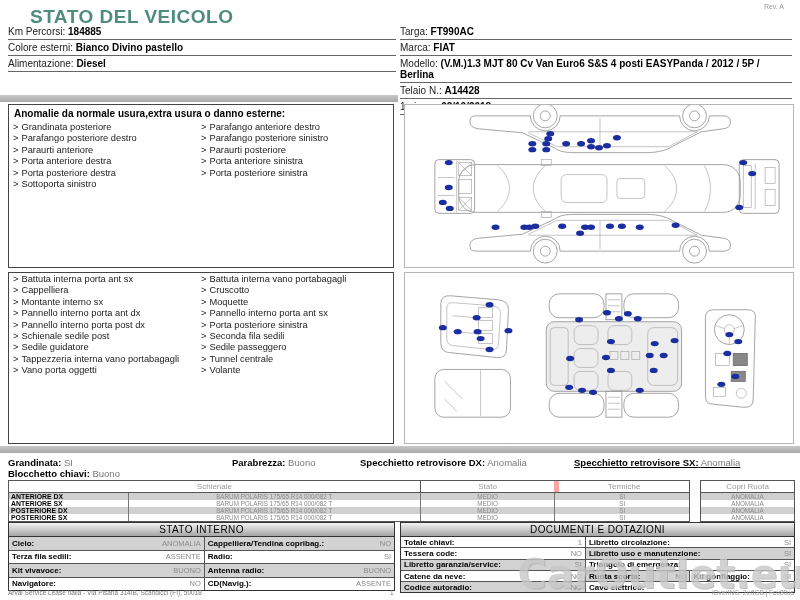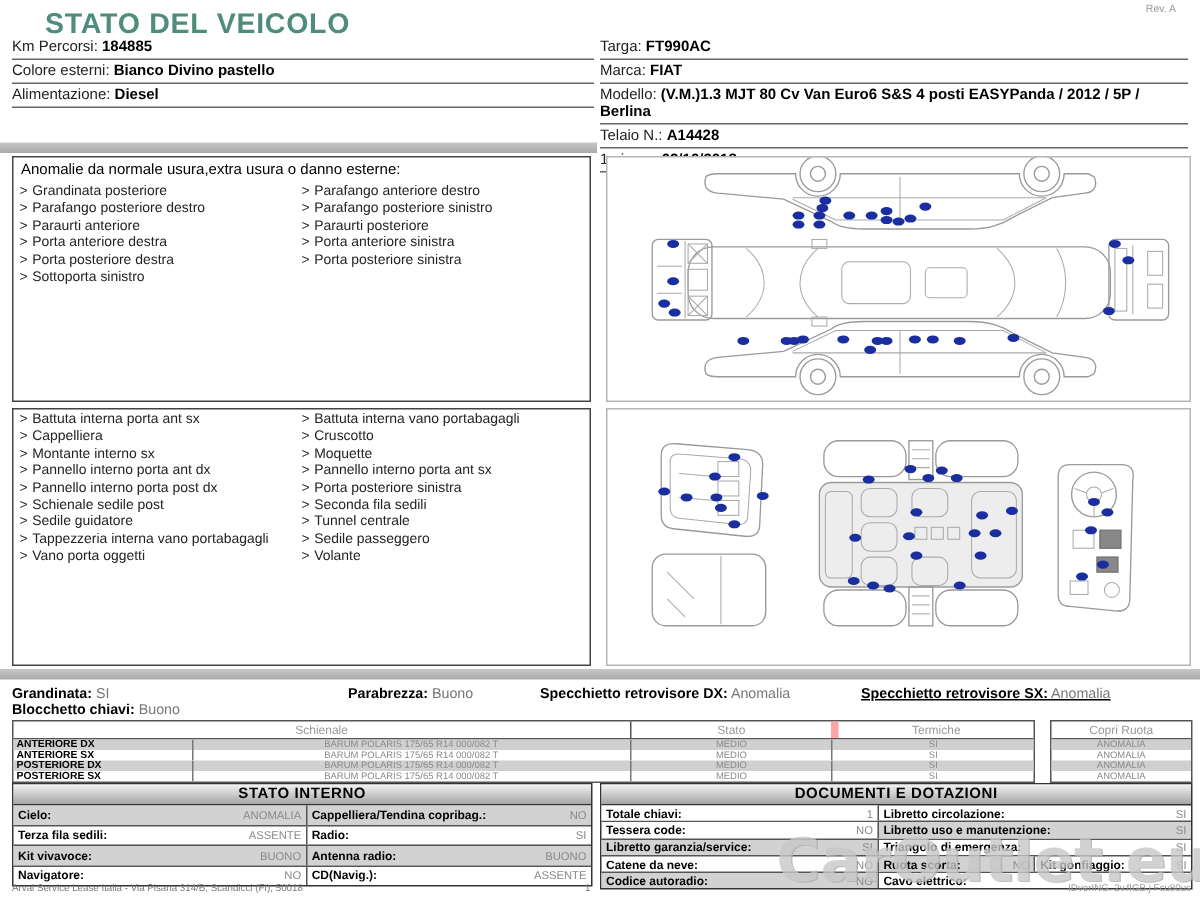--- a/index.html
+++ b/index.html
@@ -15,21 +15,21 @@
   .ilbl{color:#222;}
   .ival{font-weight:bold;}
   .gbar{position:absolute;height:7px;background:linear-gradient(#c8c8c8,#a9a9a9);}
   #bar1{left:0;width:398px;top:95px;}
   #bar2{left:0;right:0;top:446px;}
   
   .anbox{position:absolute;left:8px;width:386px;border:1px solid #444;background:#fff;box-sizing:border-box;}
   .dgbox{position:absolute;left:404px;width:390px;border:1px solid #b5b5b5;background:#fff;box-sizing:border-box;}
   #ext-box{top:104px;height:164px;} #ext-dg{top:104px;height:164px;}
   #int-box{top:272px;height:172px;} #int-dg{top:272px;height:172px;}
-  .antitle{font-size:10px;font-weight:normal;padding:3px 5px 2px;}
+  .antitle{font-size:10px;font-weight:bold;padding:3px 5px 2px;}
   .cols{display:flex;padding:1px 4px;}
   .col{width:50%;}
   .li{font-size:9.3px;line-height:11.4px;color:#222;}
   .pfx{margin-right:3px;}
   
   .cond{position:absolute;font-size:9.5px;line-height:10px;white-space:nowrap;}
   .clbl{font-weight:bold;}
   .cval{color:#777;}
   
   #tiretable{position:absolute;left:8px;top:480px;width:682px;border:1px solid #555;box-sizing:border-box;}
@@ -44,21 +44,21 @@
   .tc.pos{width:119px;font-weight:bold;color:#000;font-size:6.9px;padding-left:2px;}
   .tc.tire{width:293px;text-align:center;border-left:1px solid #777;}
   .tc.stato{width:135px;text-align:center;border-left:1px solid #777;}
   .tc.term{width:135px;text-align:center;border-left:1px solid #777;}
   .copri-head{height:11px;line-height:11px;text-align:center;color:#9a9a9a;font-size:8px;border-bottom:1px solid #555;}
   #copri-rows .trow{display:block;text-align:center;}
   
   .btable{position:absolute;top:522px;border:1px solid #333;background:#fff;box-sizing:border-box;}
   #t-left{left:8px;width:387px;}
   #t-right{left:400px;width:395px;}
-  .bhead{height:13px;display:flex;align-items:center;justify-content:center;font-weight:bold;font-size:10px;
+  .bhead{height:13px;display:flex;align-items:center;justify-content:center;font-weight:normal;font-size:10px;
          letter-spacing:.4px;background:linear-gradient(#f2f2f2,#a5a5a5);border-bottom:1px solid #333;}
   .rows .trow + .trow{border-top:1px solid #555;}
   #t-left .rows .trow{height:12.5px;}
   #t-right .rows .trow{height:10.3px;}
   .pair{display:flex;align-items:center;overflow:hidden;box-sizing:border-box;flex:1 1 0;}
   .pair + .pair{border-left:1px solid #555;}
   .plbl{font-weight:bold;font-size:8px;padding-left:3px;white-space:nowrap;}
   .pval{margin-left:auto;color:#8a8a8a;font-size:7.5px;padding-right:3px;white-space:nowrap;}
   #t-left .pair:first-child{flex:0 0 50.6%;}
   #t-right .pair:first-child{flex:0 0 46.8%;}
@@ -234,22 +234,22 @@
           <div class="li"><span class="pfx">&gt;</span><span>Tappezzeria interna vano portabagagli</span></div>
           <div class="li"><span class="pfx">&gt;</span><span>Vano porta oggetti</span></div>
         </div>
       <div class="col">
           <div class="li"><span class="pfx">&gt;</span><span>Battuta interna vano portabagagli</span></div>
           <div class="li"><span class="pfx">&gt;</span><span>Cruscotto</span></div>
           <div class="li"><span class="pfx">&gt;</span><span>Moquette</span></div>
           <div class="li"><span class="pfx">&gt;</span><span>Pannello interno porta ant sx</span></div>
           <div class="li"><span class="pfx">&gt;</span><span>Porta posteriore sinistra</span></div>
           <div class="li"><span class="pfx">&gt;</span><span>Seconda fila sedili</span></div>
+          <div class="li"><span class="pfx">&gt;</span><span>Sedile passeggero</span></div>
           <div class="li"><span class="pfx">&gt;</span><span>Tunnel centrale</span></div>
-          <div class="li"><span class="pfx">&gt;</span><span>Sedile passeggero</span></div>
           <div class="li"><span class="pfx">&gt;</span><span>Volante</span></div>
         </div>
     </div>
   </div>
 
   <div id="int-dg" class="dgbox">
     <svg width="388" height="169" viewBox="0 0 390 168">
 
       <g class="sk" transform="translate(28,18)">
         <path d="M8,12 Q8,3 18,4 L66,8 Q76,9 76,18 L74,58 Q74,67 64,66 L16,61 Q8,60 8,52 Z"></path>

